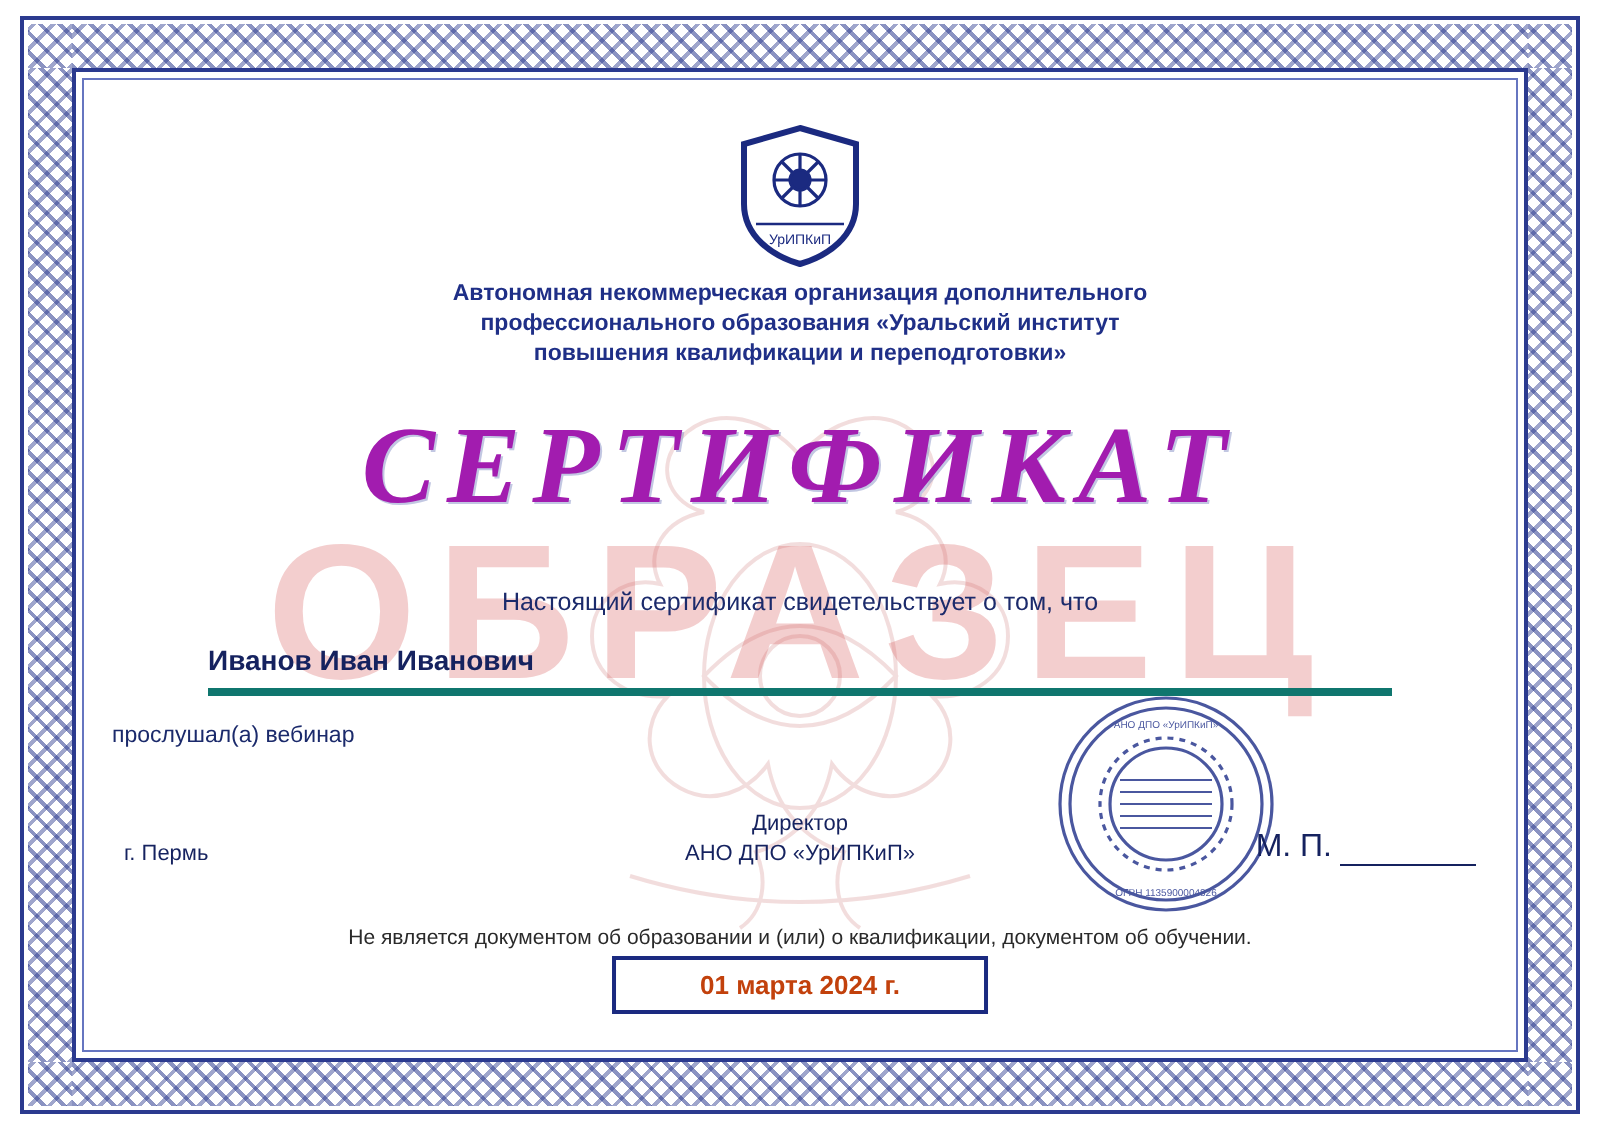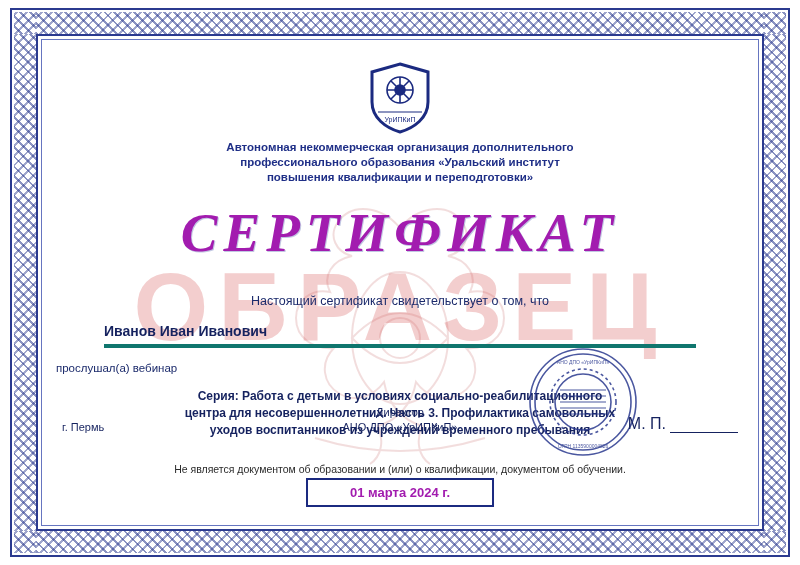--- a/index.html
+++ b/index.html
@@ -216,21 +216,21 @@
 
   .date-box {
     position: absolute;
     left: 50%;
     transform: translateX(-50%);
     bottom: 6px;
     border: 2px solid #1b2a80;
     padding: 5px 42px;
     font-size: 13px;
     font-weight: bold;
-    color: #a21caf;
+    color: #c2410c;
     background: #fff;
   }
 
   
   .stamp {
     position: absolute;
     right: 105px;
     bottom: 55px;
     width: 112px;
     height: 112px;
@@ -284,25 +284,20 @@
     <div class="title">СЕРТИФИКАТ</div>
 
     <div class="subtitle">Настоящий сертификат свидетельствует о том, что</div>
 
     <div class="name-line">
       <span>Иванов Иван Иванович</span>
     </div>
 
     <div class="action">прослушал(а) вебинар</div>
 
-    <div class="course">
-      <div>Серия: Работа с детьми в условиях социально-реабилитационного</div>
-      <div>центра для несовершеннолетних. Часть 3. Профилактика самовольных</div>
-      <div>уходов воспитанников из учреждений временного пребывания</div>
-    </div>
 
     <svg class="stamp" viewBox="0 0 112 112">
       <g fill="none" stroke="#2b3a8f" stroke-width="1.6">
         <circle cx="56" cy="56" r="53"></circle>
         <circle cx="56" cy="56" r="48"></circle>
         <circle cx="56" cy="56" r="33" stroke-dasharray="3 3"></circle>
         <circle cx="56" cy="56" r="28"></circle>
       </g>
       <g stroke="#2b3a8f" stroke-width="1.1" fill="none">
         <path d="M33 44 h46 M33 50 h46 M33 56 h46 M33 62 h46 M33 68 h46"></path>

